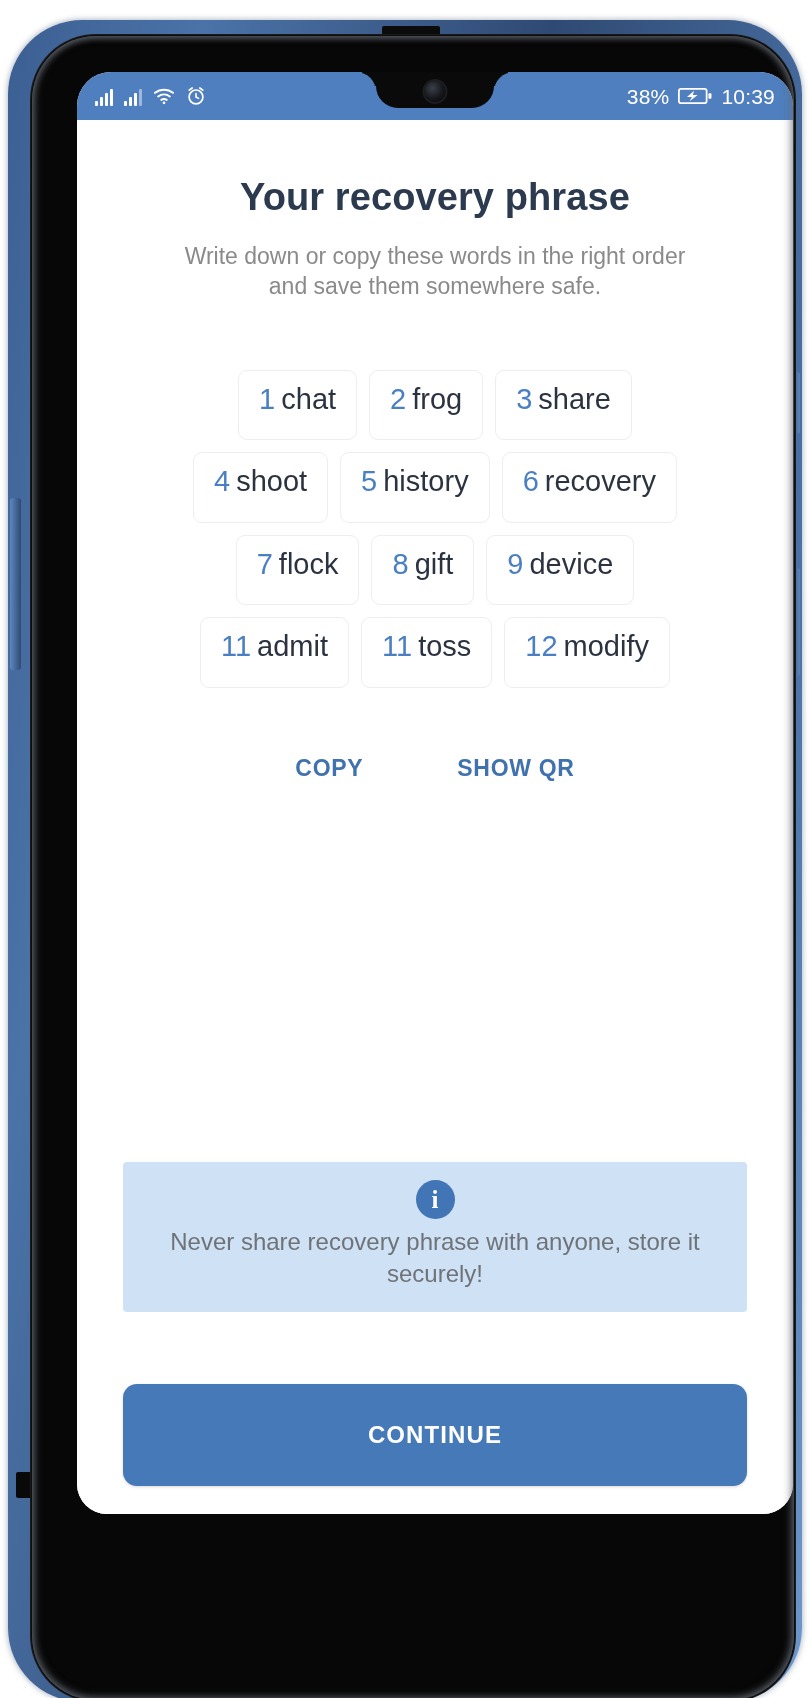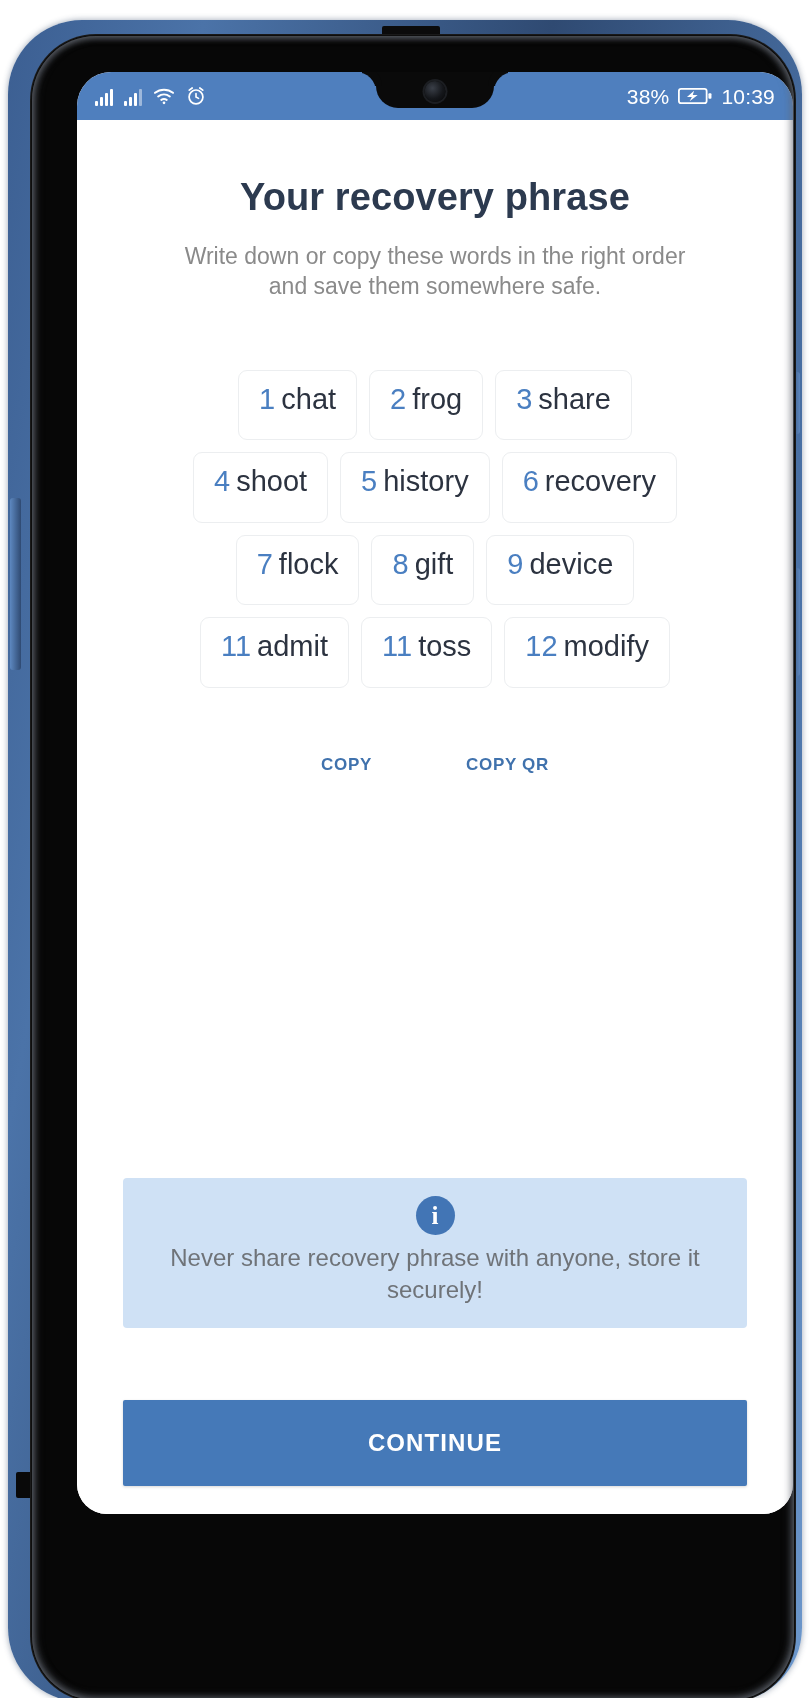--- a/index.html
+++ b/index.html
@@ -243,21 +243,21 @@
     margin-top: 59px;
     display: flex;
     justify-content: center;
     gap: 66px;
   }
   .link-btn {
     background: none;
     border: none;
     padding: 8px 14px;
     font-family: inherit;
-    font-size: 17px;
+    font-size: 23px;
     font-weight: bold;
     letter-spacing: 0.7px;
     color: #4072ad;
     cursor: pointer;
   }
 
   .bottom-area {
     position: absolute;
     left: 0;
     right: 0;
@@ -289,24 +289,24 @@
   .info-text {
     font-size: 24px;
     line-height: 1.33;
     color: #6f7378;
   }
 
   .continue-btn {
     display: block;
     width: 100%;
     margin-top: 72px;
-    padding: 29px 0;
+    padding: 37px 0;
     background: #4579b8;
     border: none;
-    border-radius: 2px;
+    border-radius: 14px;
     color: #ffffff;
     font-family: inherit;
     font-size: 24px;
     font-weight: bold;
     letter-spacing: 1.1px;
     cursor: pointer;
     box-shadow: 0 1px 3px rgba(0,0,0,0.16);
   }
 </style>
 </head>
@@ -429,21 +429,21 @@
                 <span class="num">11</span><span>toss</span>
               </div>
               <div class="chip">
                 <span class="num">12</span><span>modify</span>
               </div>
             </div>
           </div>
 
           <div class="actions">
             <button class="link-btn">COPY</button>
-            <button class="link-btn">COPY QR</button>
+            <button class="link-btn">SHOW QR</button>
           </div>
 
           <div class="bottom-area">
             <div class="info-banner">
               <div class="info-icon">i</div>
               <div class="info-text">Never share recovery phrase with anyone, store it securely!</div>
             </div>
             <button class="continue-btn">CONTINUE</button>
           </div>
 

